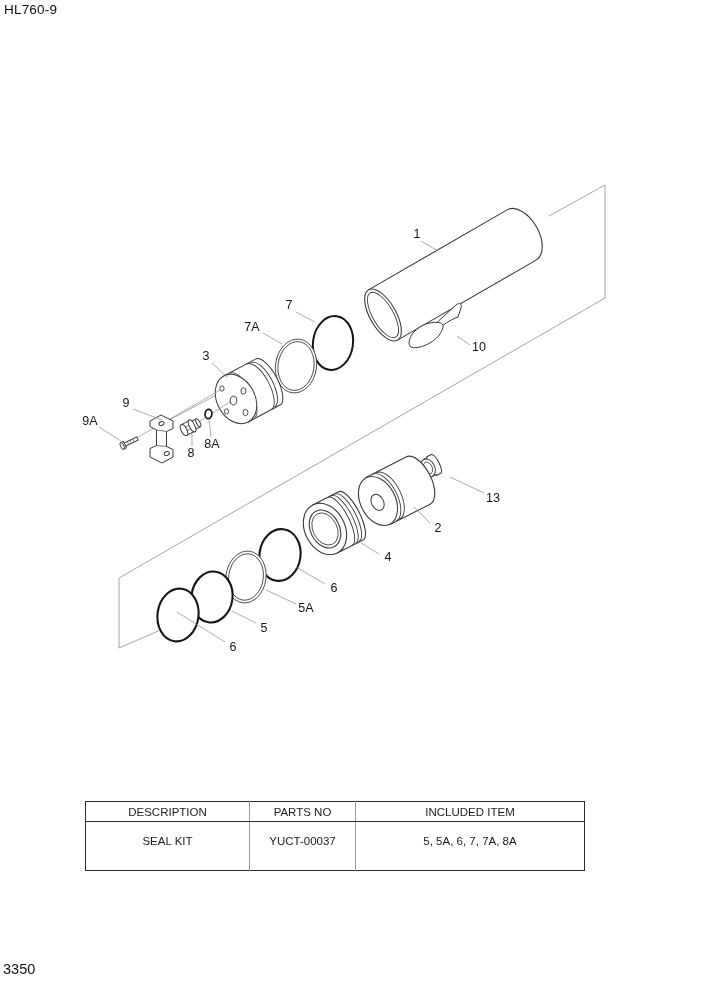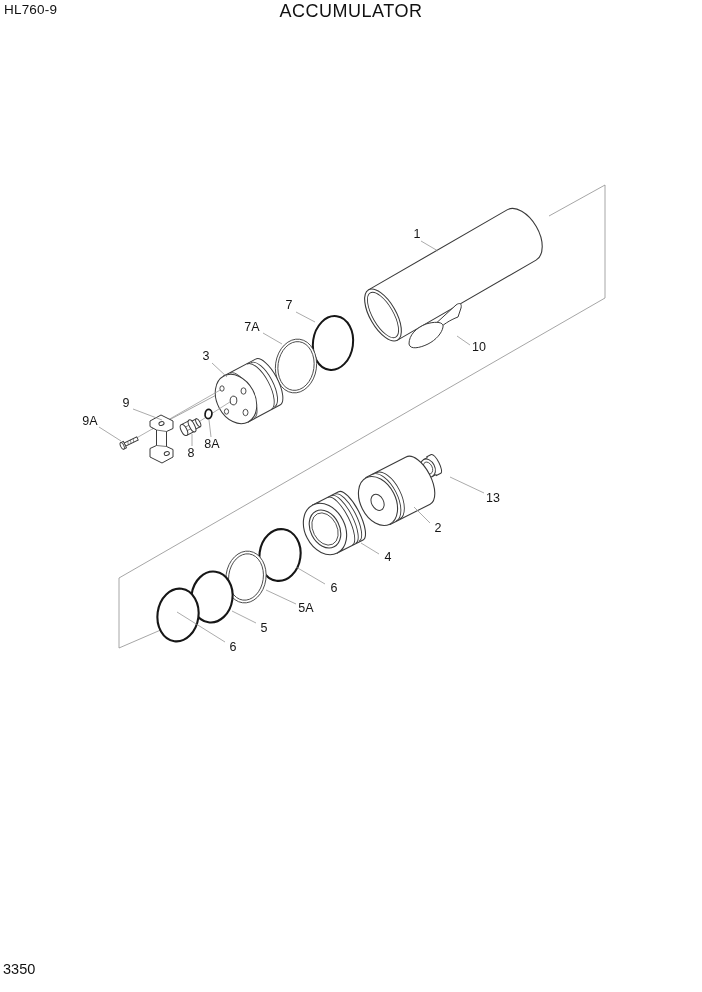--- a/index.html
+++ b/index.html
@@ -23,21 +23,20 @@
   .ptable tr.hdr td{height:19px;border-bottom:1px solid #2b2b2b;}
   .ptable tr.dat td{height:38px;vertical-align:middle;padding-bottom:10px;}
   .c1{width:163px;} .c2{width:105px;} .c3{width:228px;}
 </style>
 </head>
 <body>
 
 <div class="page">
 
   <div class="model-code">HL760-9</div>
-  <div class="page-title">ACCUMULATOR</div>
 
   <svg class="diagram" width="702" height="992" viewBox="0 0 702 992">
 
     <g stroke="#8f8f8f" stroke-width="0.8" fill="none">
       <path d="M605,185 L605,298"></path>
       <path d="M605,185 L549,216"></path>
       <path d="M222,392 L152,429"></path>
       <path d="M119,578 L605,298"></path>
       <path d="M119,578 L119,648"></path>
       <path d="M119,648 L163,629"></path>
@@ -172,15 +171,29 @@
         <text x="334" y="592">6</text>
         <line x1="266" y1="590" x2="296" y2="604" class="leader"></line>
         <text x="306" y="612">5A</text>
         <line x1="232" y1="611" x2="256" y2="623" class="leader"></line>
         <text x="264" y="632">5</text>
         <line x1="177" y1="612" x2="225" y2="642" class="leader"></line>
         <text x="233" y="651">6</text>
       </g>
   </svg>
 
+  <table class="ptable">
+    <tbody>
+        <tr class="hdr">
+      <td class="c1">DESCRIPTION</td>
+      <td class="c2">PARTS NO</td>
+      <td class="c3">INCLUDED ITEM</td>
+    </tr>
+    <tr class="dat">
+      <td>SEAL KIT</td>
+      <td>YUCT-00037</td>
+      <td>5, 5A, 6, 7, 7A, 8A</td>
+    </tr>
+  </tbody>
+    </table>
 
   <div class="page-number">3350</div>
 </div>
 
 </body></html>

